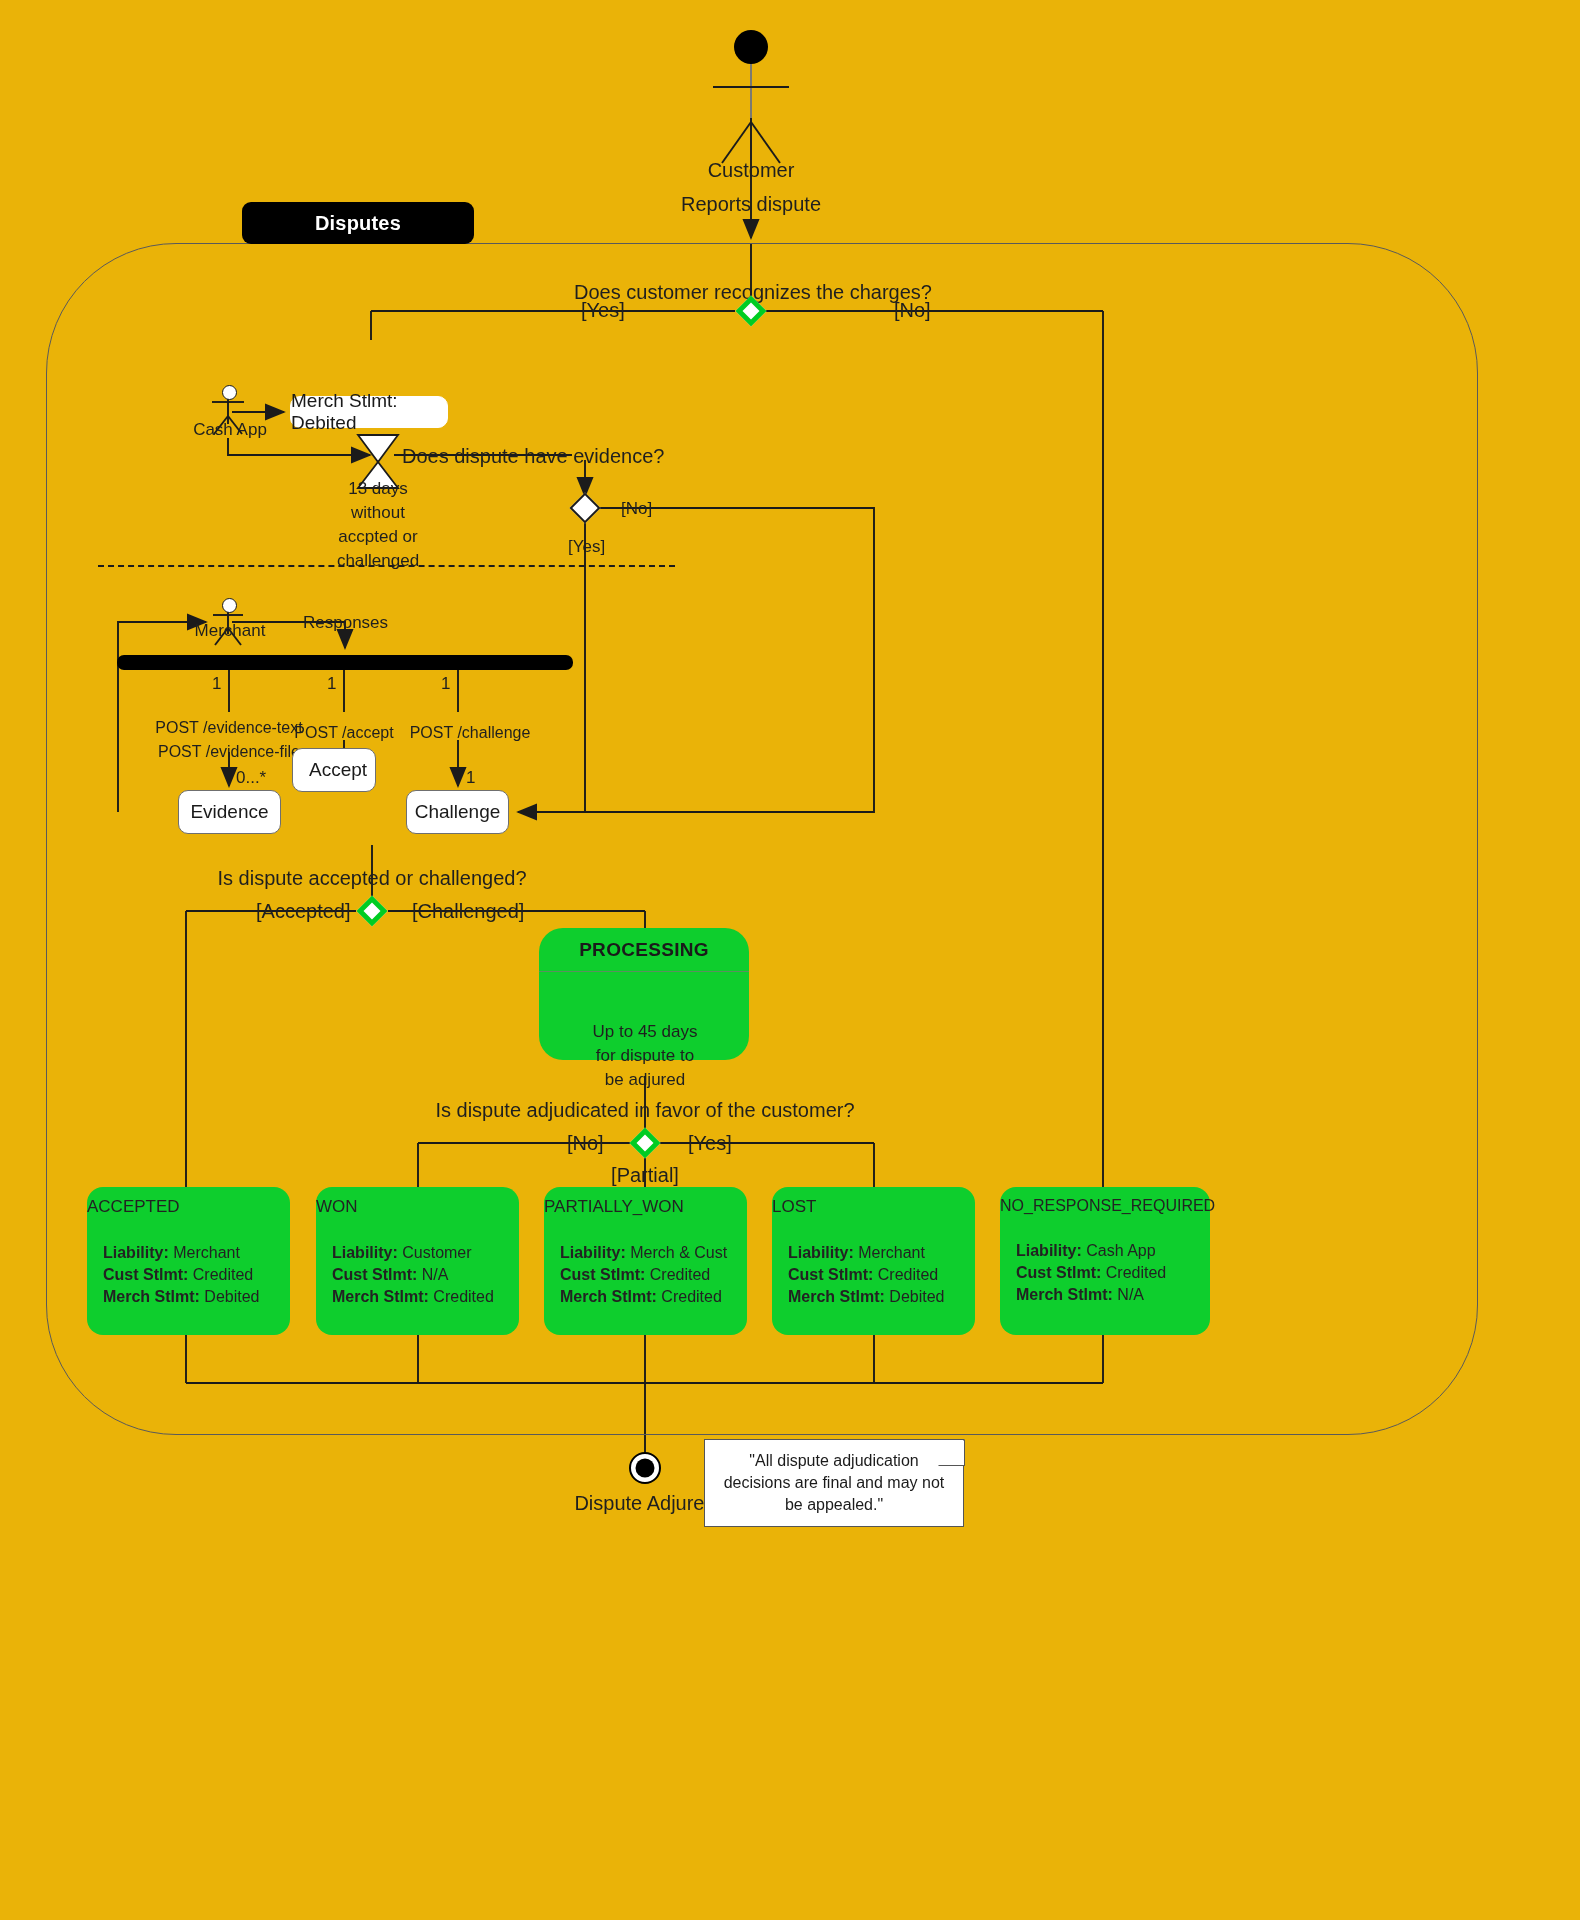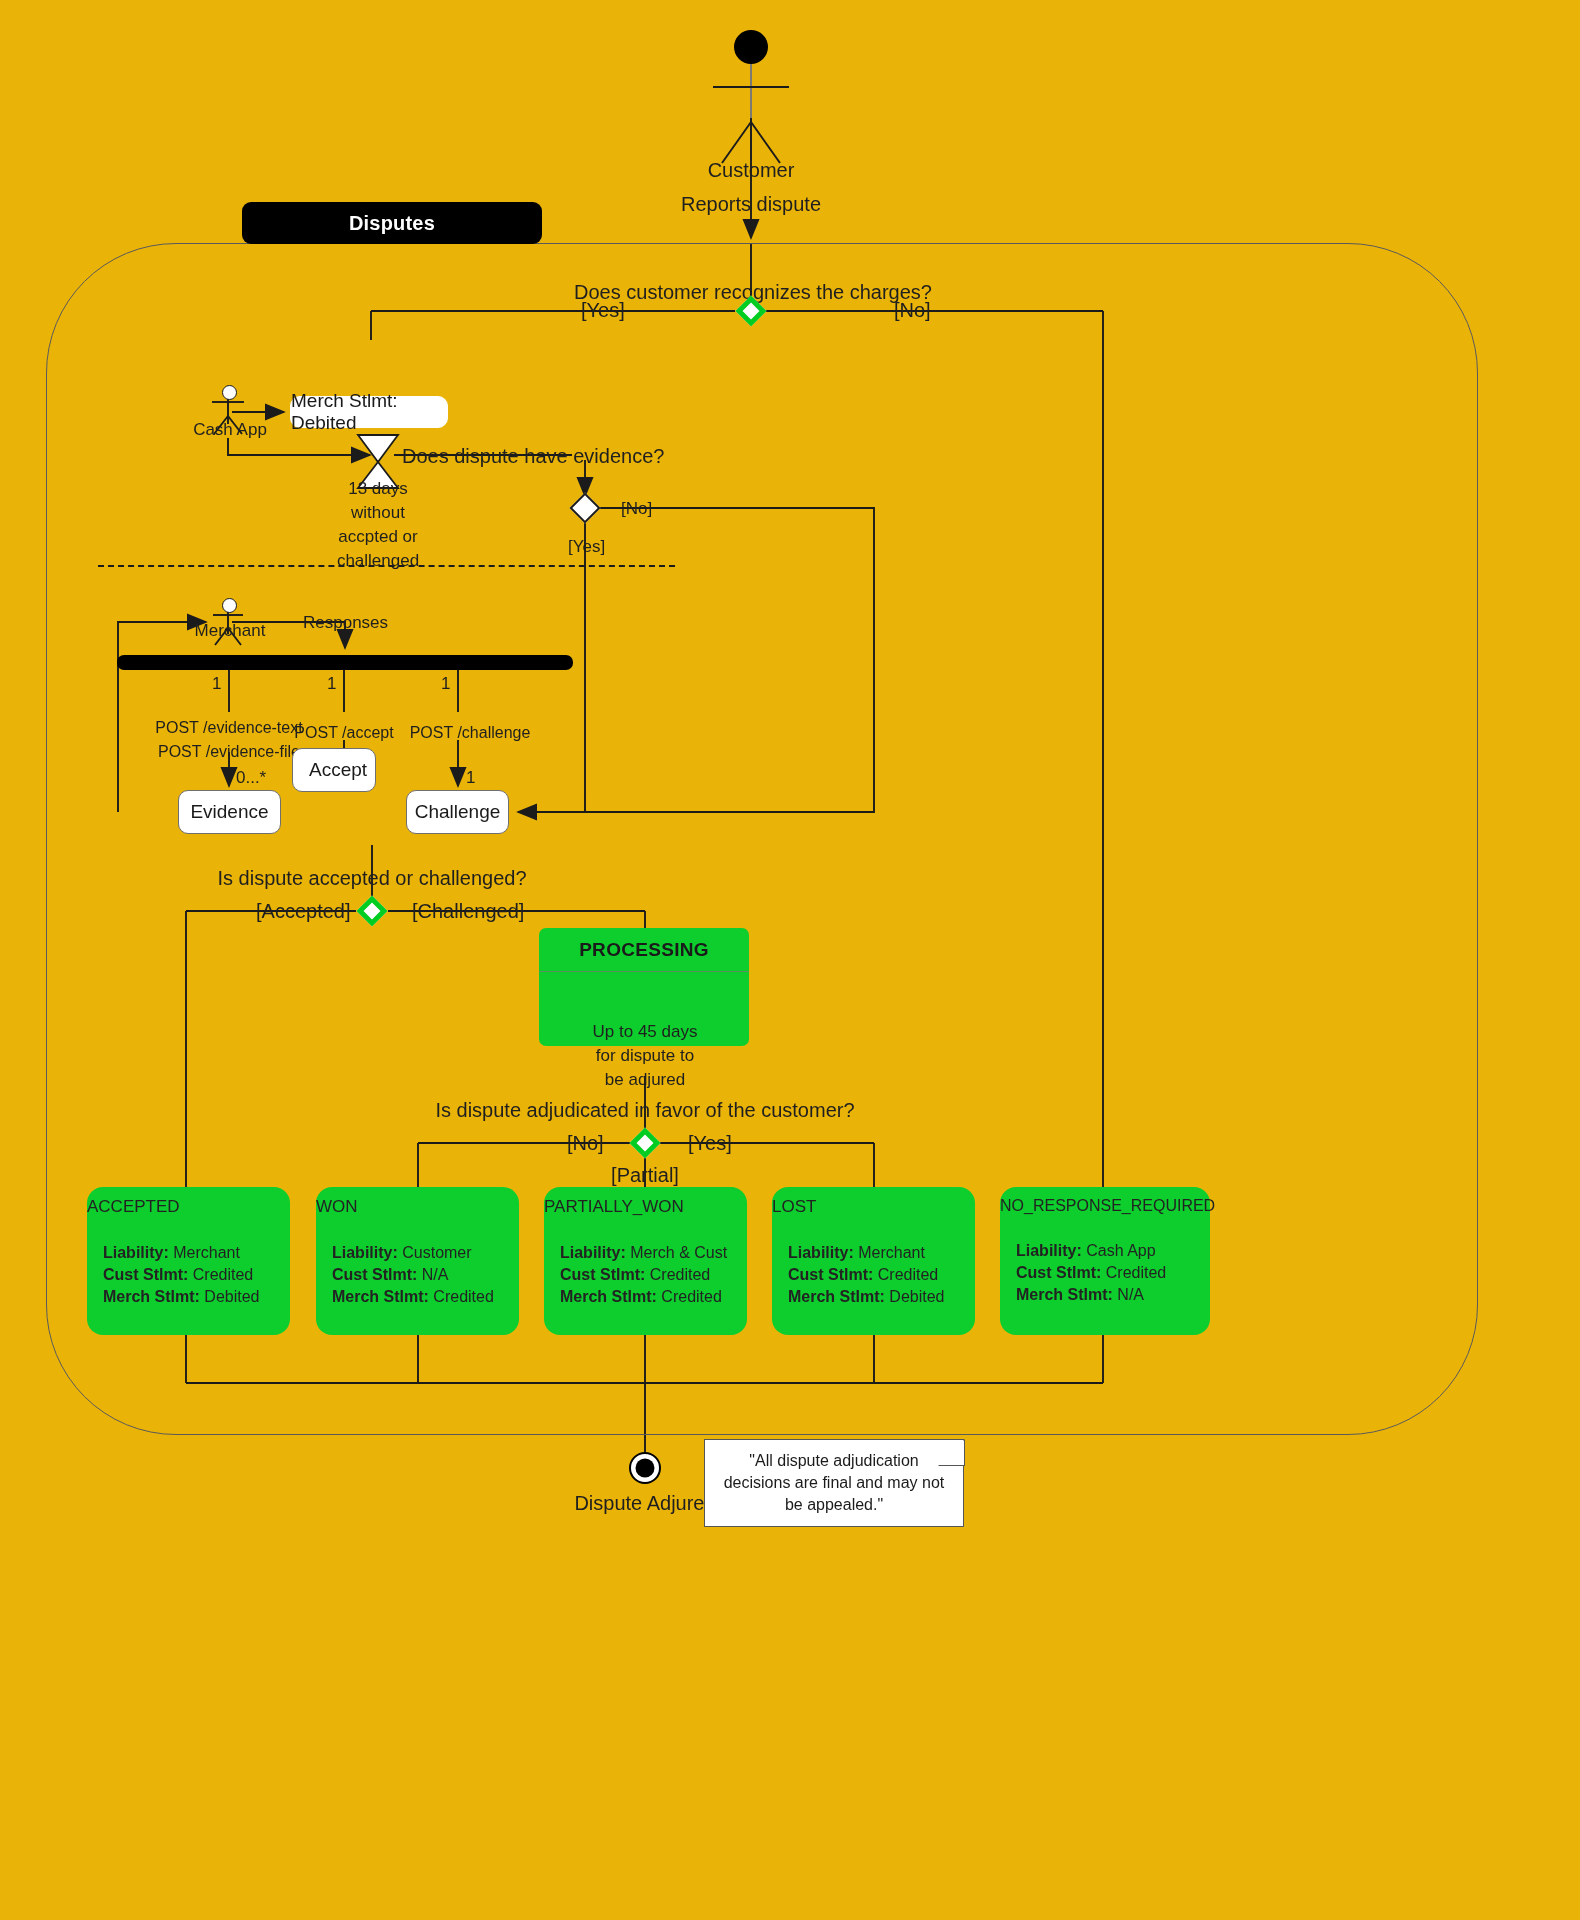--- a/index.html
+++ b/index.html
@@ -40,21 +40,21 @@
     position:absolute;
     left:46px; top:243px;
     width:1430px; height:1190px;
     border:1.6px solid #5a5a5a;
     border-radius:130px;
     background:transparent;
   }
   #package-title{
     position:absolute;
     left:242px; top:202px;
-    width:300px; height:42px;
+    width:232px; height:42px;
     background:#000;
     border-radius:9px;
     color:#fff;
     font-weight:bold;
     font-size:20px;
     display:flex;
     align-items:center;
     justify-content:center;
     letter-spacing:.2px;
   }
@@ -85,21 +85,21 @@
     border-radius:44px;
   }
   #rr-divider{
     position:absolute;
     left:98px; top:565px;
     width:577px;
     border-top:2.5px dashed #1b1b1b;
   }
   #st-processing{
     left:539px; top:928px;
-    width:210px; height:118px;border-radius:7px;
+    width:210px; height:132px;
   }
   
   .result{
     position:absolute;
     top:1187px;
     width:203px;
     height:148px;
     background:#0ece2d;
     border-radius:16px;
     box-sizing:border-box;

